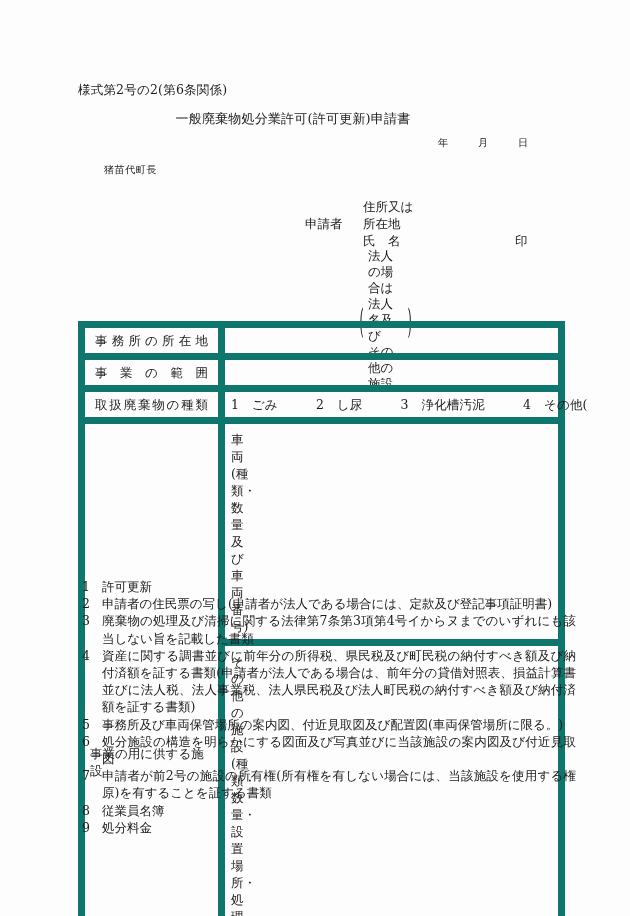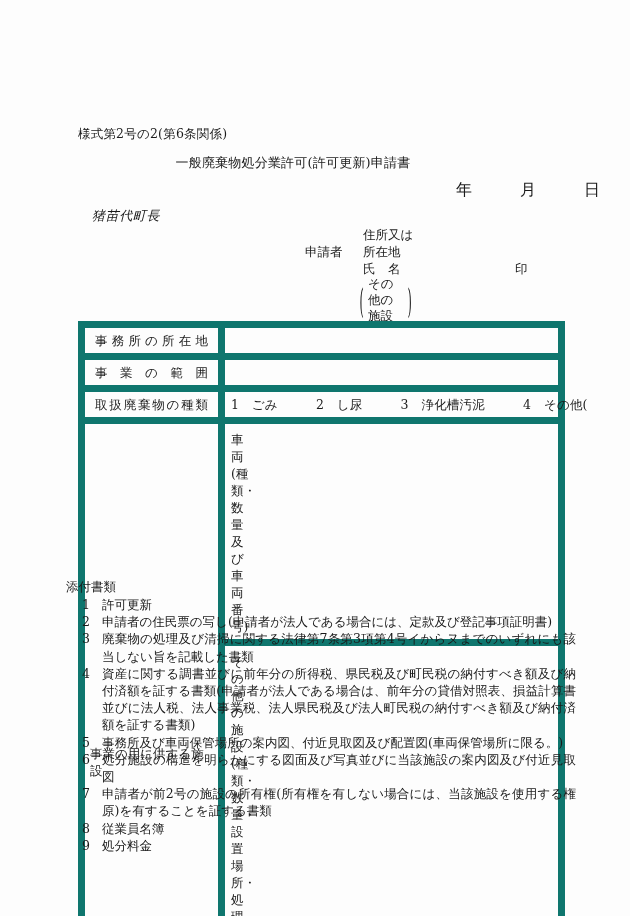--- a/index.html
+++ b/index.html
@@ -16,52 +16,51 @@
     background: #fdfdfd;
     overflow: hidden;
   }
   .page {
     position: absolute;
     inset: 0;
     padding: 0;
   }
 
   
-  .abs { position: absolute; margin-top: 44px; }
+  .abs { position: absolute; }
 
   #form-number {
     left: 78px; top: 82px;
     font-size: 12.5px;
     letter-spacing: 0.2px;
     white-space: nowrap;
   }
   #doc-title {
     left: 0; top: 110px;
     width: 560px;
     text-align: center;
     font-size: 13px;
     letter-spacing: 0.2px;
     padding-left: 26px;
     box-sizing: border-box;
   }
   #date-line {
-    left: 456px; top: 136px;
-    font-size: 16px;
+    left: 438px; top: 136px;
+    font-size: 10px;
     white-space: pre;
   }
   #addressee {
-    left: 92px; top: 163px;
-    font-size: 13px;
+    left: 104px; top: 163px;
+    font-size: 10px;
     letter-spacing: 0.6px;
-    font-style: italic;
   }
 
   
   #applicant-block {
-    left: 305px; top: 182px;
+    left: 305px; top: 198px;
     font-size: 12.5px;
     line-height: 17px;
   }
   .appl-row {
     display: flex;
     align-items: flex-start;
     white-space: nowrap;
   }
   .appl-label {
     width: 58px;
@@ -207,20 +206,21 @@
     </div>
     <div class="appl-row">
       <span class="appl-label"></span>
       <span class="appl-value">氏　名</span>
     </div>
     <span class="appl-seal">印</span>
 
     <div id="corp-note">
       <span class="paren">(</span>
       <span class="note-lines">
+        <span style="display:block">法人の場合は法人名及び</span>
         <span style="display:block">その他の施設</span>
       </span>
       <span class="paren">)</span>
     </div>
   </div>
 
 
   <table id="main-table">
     <colgroup>
       <col class="col-label">
@@ -252,21 +252,20 @@
         <td class="cell-empty"></td>
       </tr>
       <tr>
         <td class="vsub tall-2">その他の施設(種類・数量・設置場所・処理能力・処理方式等の概要)</td>
         <td class="cell-empty"></td>
       </tr>
     </tbody>
   </table>
 
   <div id="attach-section">
-    <div id="attach-heading">添付書類</div>
     <div id="attach-list">
         <div class="attach-item">
           <span class="attach-num">1</span>
           <span class="attach-text">許可更新</span>
         </div>
         <div class="attach-item">
           <span class="attach-num">2</span>
           <span class="attach-text">申請者の住民票の写し(申請者が法人である場合には、定款及び登記事項証明書)</span>
         </div>
         <div class="attach-item">

